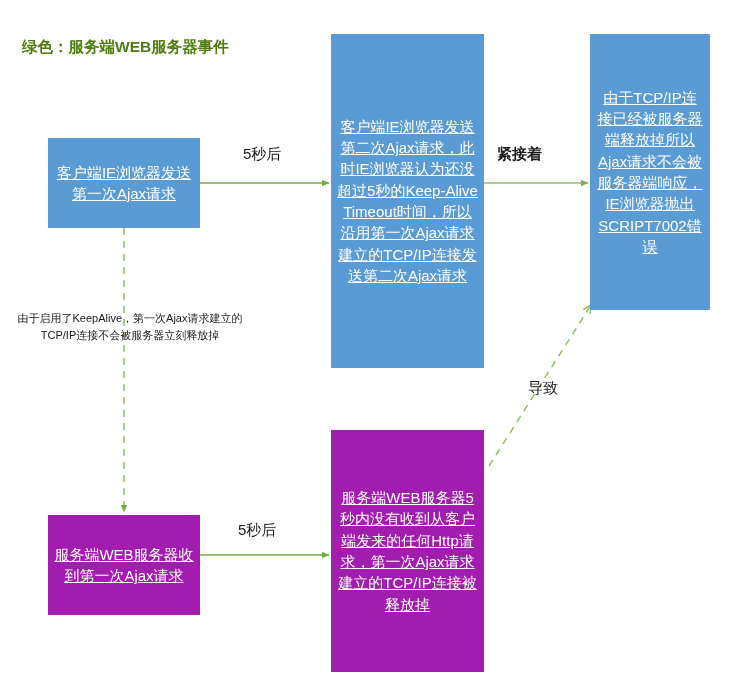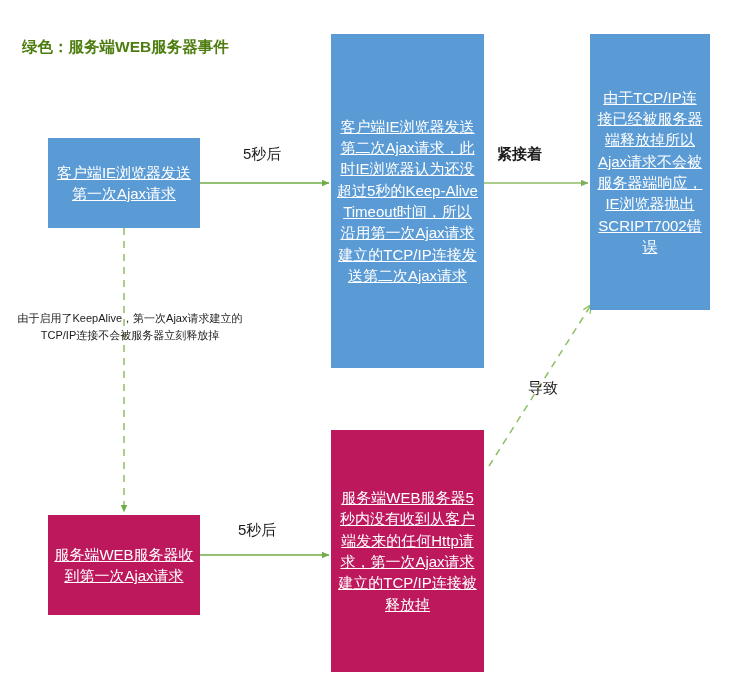--- a/index.html
+++ b/index.html
@@ -42,21 +42,21 @@
     justify-content: center;
     text-align: center;
     color: #ffffff;
     font-size: 15px;
     line-height: 1.42;
     padding: 4px 6px;
     word-break: break-word;
     text-decoration: underline;
   }
   .box-blue { background: #5B9BD5; }
-  .box-green { background: #be185d; }
+  .box-green { background: #a21caf; }
 
   #box-client-first {
     left: 48px;
     top: 138px;
     width: 152px;
     height: 90px;
   }
   #box-client-second {
     left: 331px;
     top: 34px;

